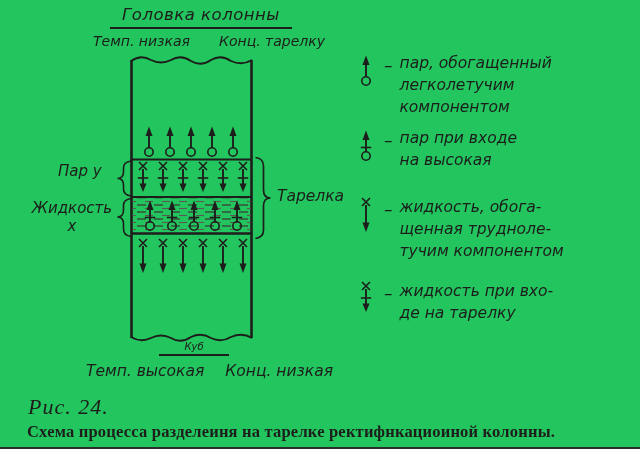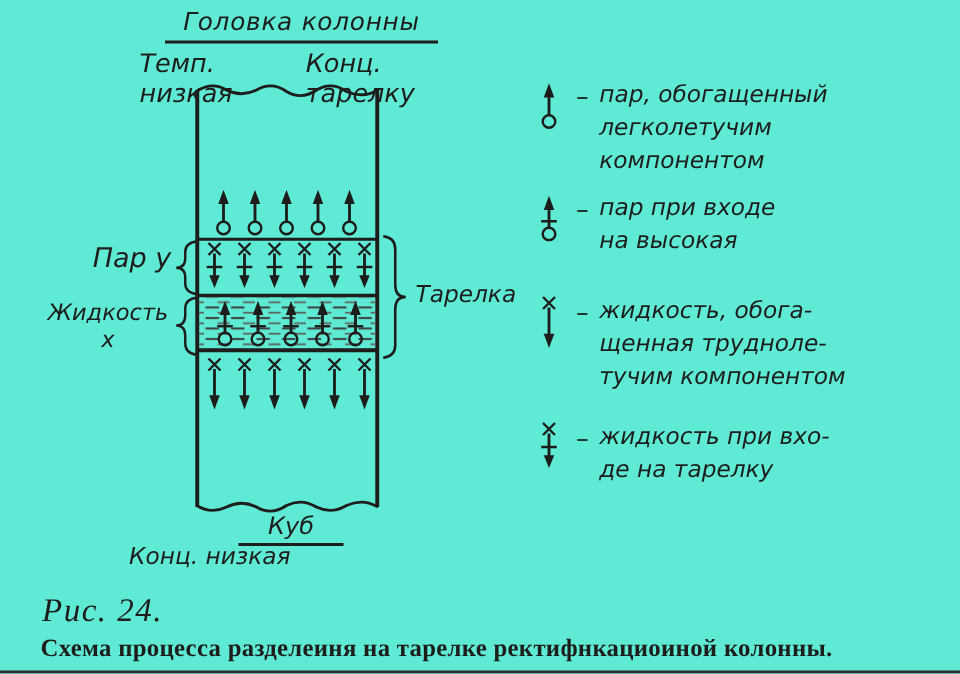--- a/index.html
+++ b/index.html
@@ -1,37 +1,37 @@
 <!DOCTYPE html>
 <html><head>
 <meta charset="utf-8">
 <style>
   html,body{margin:0;padding:0;}
   body{width:640px;height:449px;background:#e8e8e4;}
   .page{
     position:relative;width:640px;height:449px;overflow:hidden;
-    background:#5eead4;color:#1d1d1b;
+    background:#22c55e;color:#1d1d1b;
     font-family:"DejaVu Sans",sans-serif;
   }
   .hand{font-style:italic;color:#1d1d1b;}
   .abs{position:absolute;}
   
   .col-head-title{
     left:110px;top:5px;width:182px;text-align:center;
     font-size:16.5px;letter-spacing:.5px;
     border-bottom:2px solid #1d1d1b;padding-bottom:3px;
   }
-  .col-head-row{left:93px;top:33px;width:232px;display:flex;justify-content:space-between;font-size:17px;}
+  .col-head-row{left:93px;top:33px;width:232px;display:flex;justify-content:space-between;font-size:14px;}
   .col-foot-title{
-    left:159px;top:341px;width:70px;text-align:center;font-size:16px;
+    left:159px;top:341px;width:70px;text-align:center;font-size:10px;
     border-bottom:2.5px solid #1d1d1b;padding-bottom:2px;
   }
   .col-foot-row{left:86px;top:362px;width:247px;display:flex;justify-content:space-between;font-size:15.5px;}
   
-  .lbl-vapor{left:58px;top:162px;width:60px;text-align:center;font-size:18px;}
+  .lbl-vapor{left:58px;top:162px;width:60px;text-align:left;font-size:15px;}
   .lbl-liquid{left:26px;top:199px;width:92px;text-align:center;font-size:15px;}
   .lbl-tray{left:277px;top:187px;font-size:15.5px;}
   
   .legend-item{display:flex;align-items:flex-start;}
   .legend-sym{flex:0 0 auto;margin-top:1px;}
   .legend-dash{font-size:17px;margin:3px 7px 0 9px;font-style:normal;}
   .legend-text{font-size:15.5px;line-height:22px;white-space:nowrap;}
   .li-1{left:357px;top:52px;}
   .li-2{left:357px;top:127px;}
   .li-3{left:357px;top:196px;}
@@ -141,20 +141,21 @@
     <span>Темп. низкая</span>
     <span>Конц. тарелку</span>
   </div>
 
   <div class="abs hand lbl-vapor">Пар y</div>
   <div class="abs hand lbl-liquid">Жидкость x</div>
   <div class="abs hand lbl-tray">Тарелка</div>
 
   <div class="abs hand col-foot-title">Куб</div>
   <div class="abs hand col-foot-row">
+    <span>Темп. высокая</span>
     <span>Конц. низкая</span>
   </div>
 
   <div class="abs legend-item li-1">
     <svg class="legend-sym" width="18" height="33" viewBox="-9 -27 18 33">
         <use href="#s-vr" y="1"></use>
       </svg>
     <span class="legend-dash">–</span>
     <div class="legend-text hand">
       <div>пар, обогащенный</div>

